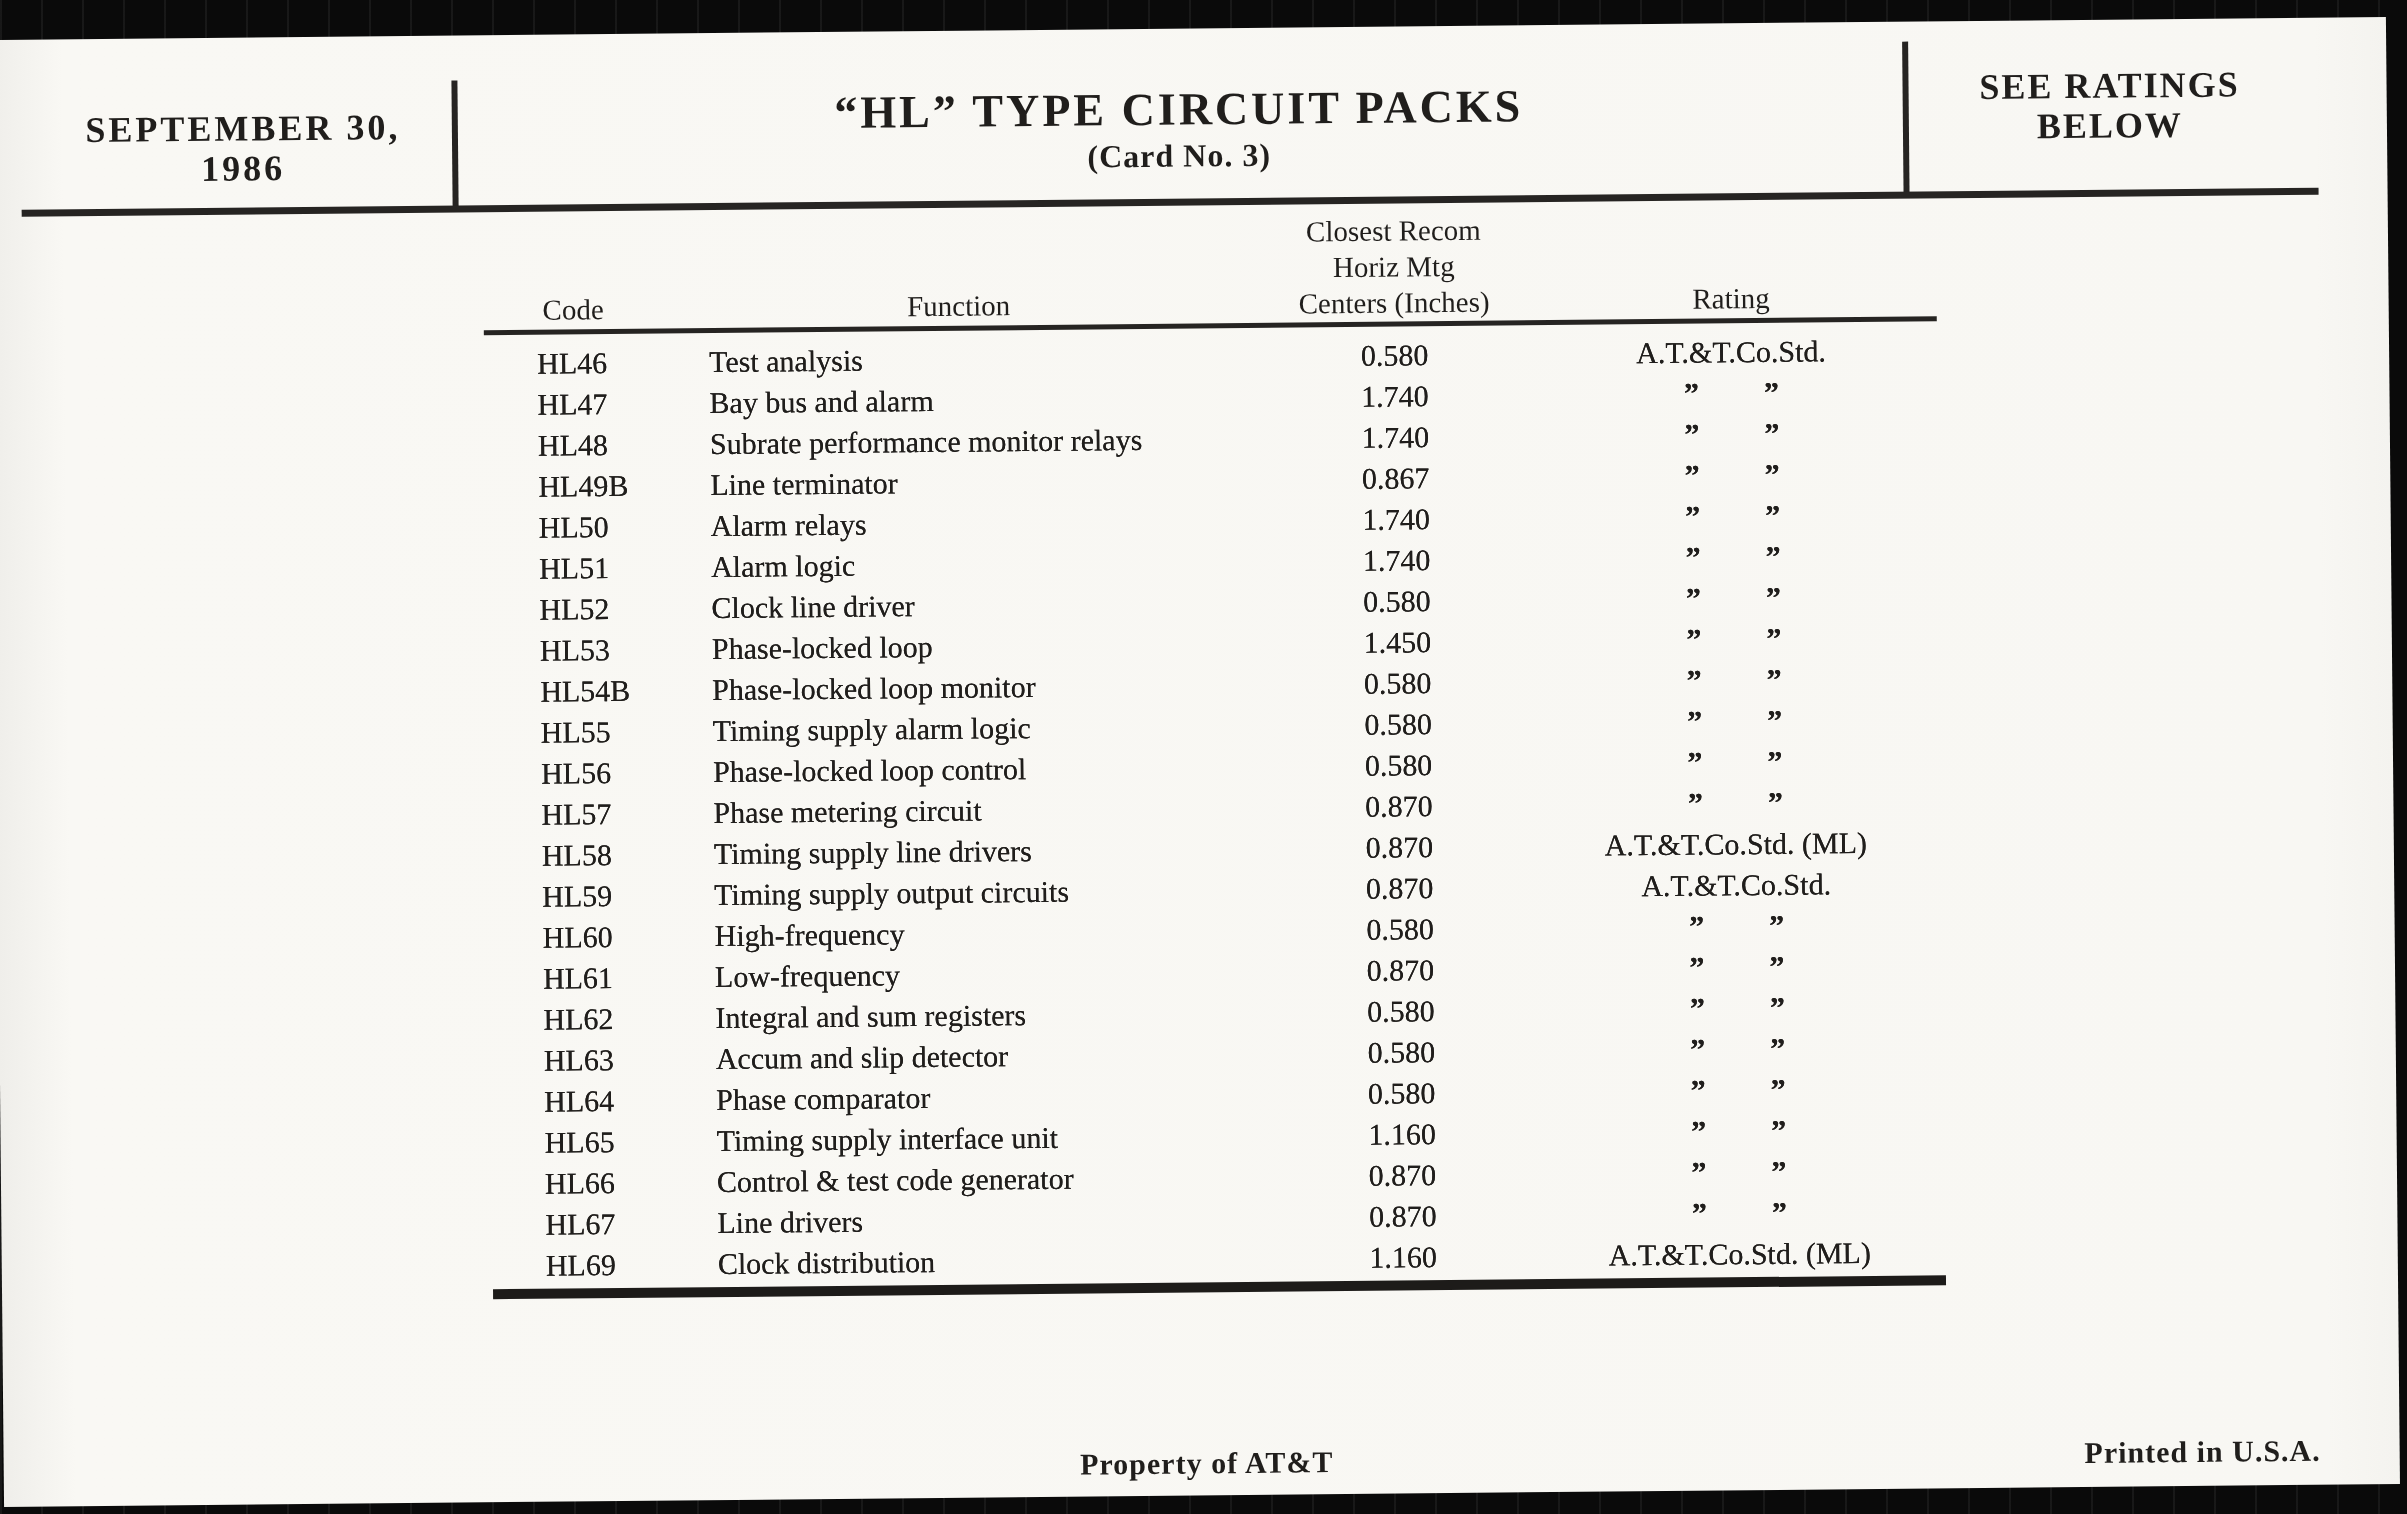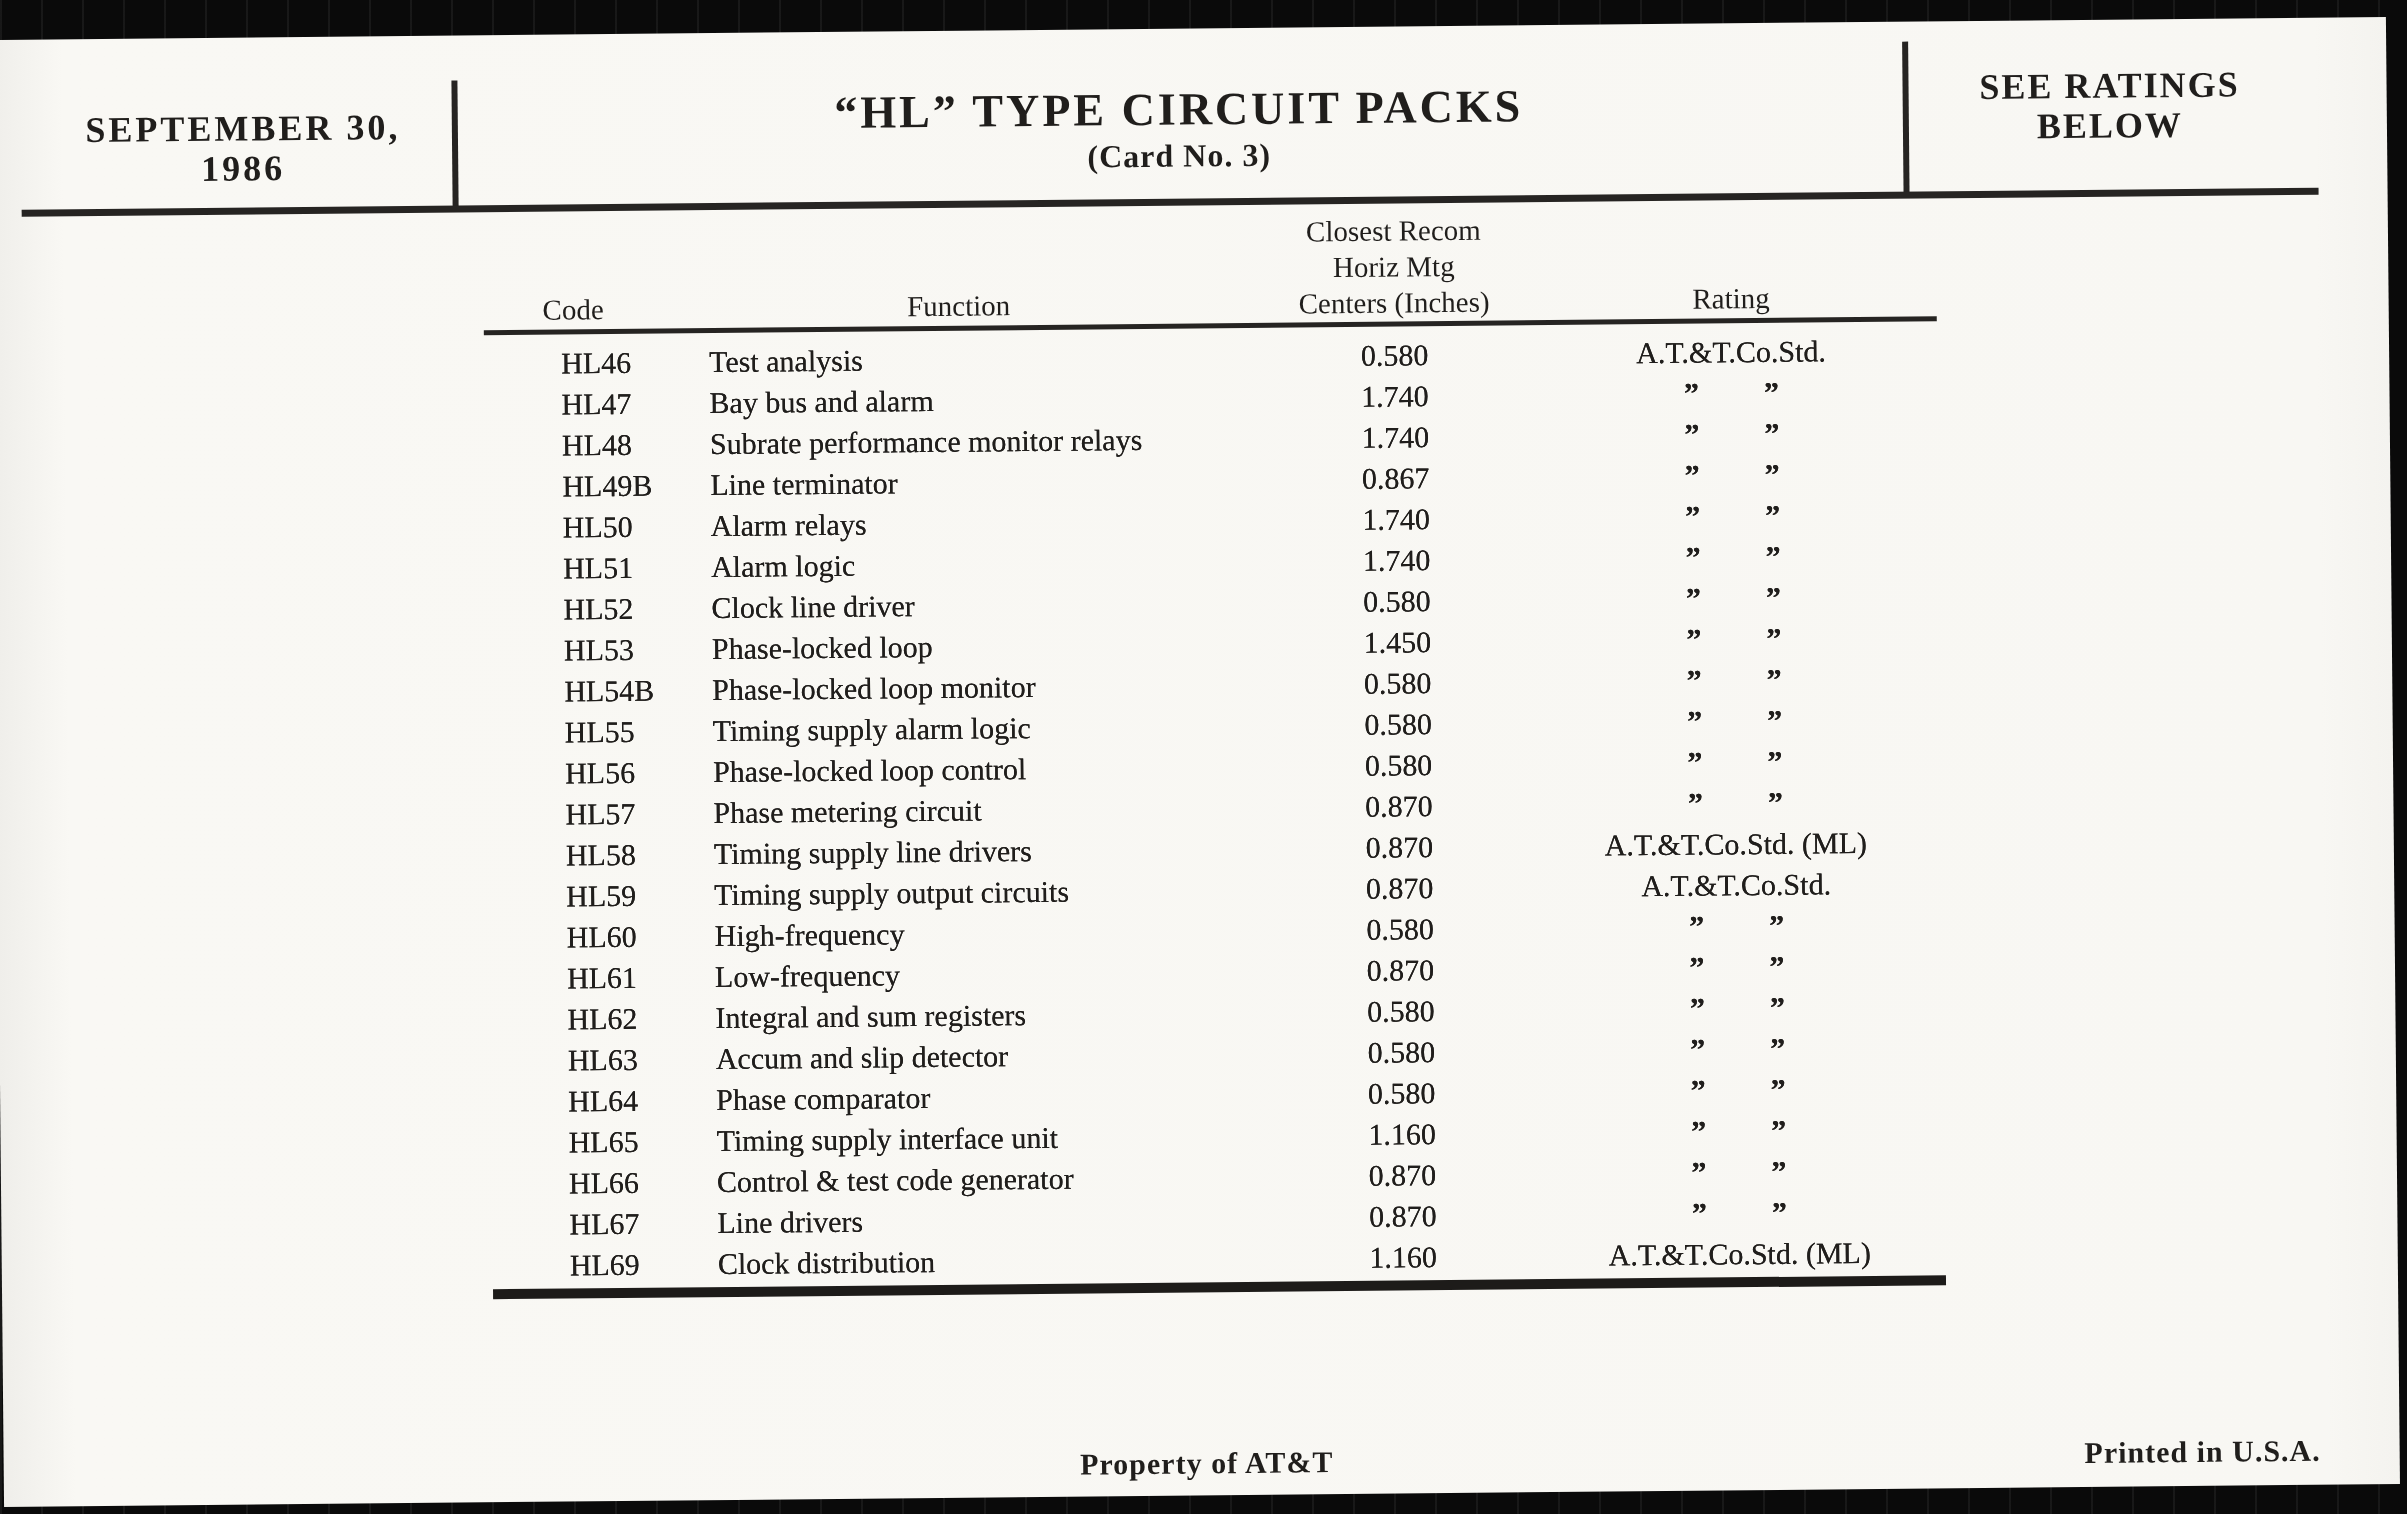--- a/index.html
+++ b/index.html
@@ -50,21 +50,21 @@
   .thead .h { position:absolute; line-height:36px; text-align:center; }
   .h-code   { left:30px;   width:119px; top:79px; }
   .h-func   { left:376px;  width:198px; top:79px; }
   .h-cent   { left:762px;  width:297px; top:8px;  }
   .h-cent span { display:block; }
   .h-rate   { left:1099px; width:297px; top:79px; }
   .rule-thin  { height:5px; background:#262422; margin-bottom:8px; }
   .rule-thick { height:10px; background:#1d1b19; margin-top:3px; }
   .trow { position:relative; height:41px; font-size:30px; line-height:41px; white-space:nowrap; }
   .trow span { position:absolute; text-shadow:0 0 0.4px currentColor; }
-  .c-code { left:53px;margin-left:24px; }
+  .c-code { left:53px; }
   .c-func { left:225px; }
   .c-cent { left:762px;  width:297px; text-align:center; }
   .c-rate { left:1049px; width:396px; text-align:center; }
   .ditto-pair { position:static !important; display:inline-flex; gap:65px; font-weight:bold; }
   .ditto-pair span { position:static; }
 
   
   .footer-property { left:1005px; top:1418px; width:396px; text-align:center;
     font-size:30px; font-weight:bold; letter-spacing:1px; }
   .footer-printed  { left:2020px; top:1416px; width:297px; text-align:right;

